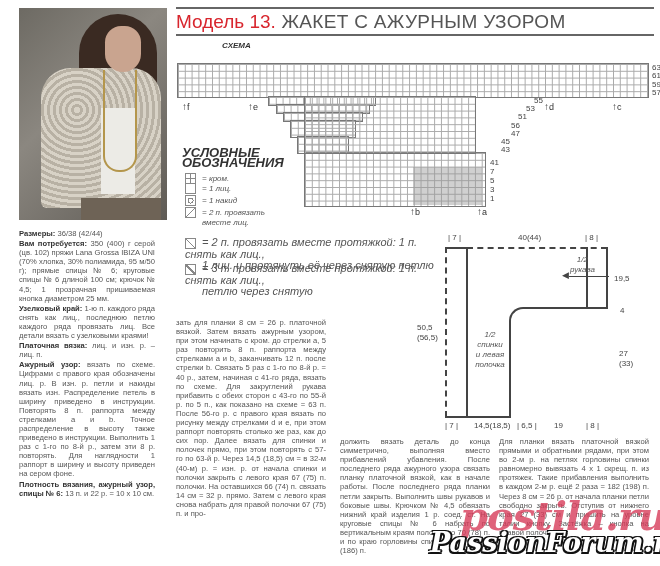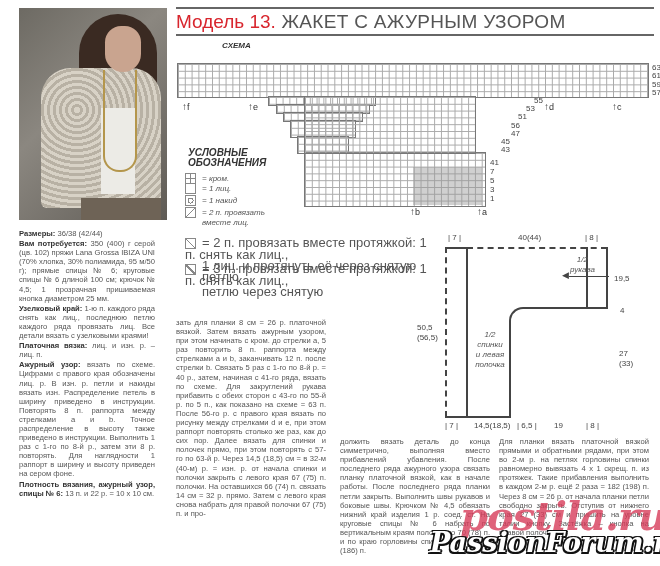--- a/index.html
+++ b/index.html
@@ -25,24 +25,24 @@
   
   .grid { position:absolute; background-color:#fff;
           background-image:linear-gradient(#aaa 1px, transparent 1px), linear-gradient(90deg,#aaa 1px, transparent 1px);
           background-size:6.8px 6.8px; border:1px solid #777; }
   .shade { position:absolute; background:rgba(150,150,150,0.45); }
   .rownum { font-size:8px; color:#444; }
   .arrow { font-size:10px; color:#333; white-space:nowrap; }
   .arrow b { font-weight:normal; font-size:9px; }
 
   
-  .legend-title { left:188px; top:148px; font-size:10px; font-weight:bold; font-style:italic; color:#333; line-height:10px; width:90px; }
+  .legend-title { left:182px; top:148px; font-size:13px; font-weight:bold; font-style:italic; color:#333; line-height:10px; width:90px; }
   .legend-row { font-size:8px; font-style:italic; color:#555; white-space:nowrap; line-height:10px; }
   .sym { display:inline-block; width:9px; height:9px; border:1px solid #888; vertical-align:middle; margin-right:6px; position:relative; background:#fff; }
-  .legend-long { left:185px; width:255px; font-size:13px; color:#555; line-height:11px; }
+  .legend-long { left:185px; width:255px; font-size:11px; font-style:italic; color:#555; line-height:11px; }
 
   
   .dim { font-size:8px; color:#444; white-space:nowrap; }
   .sline { position:absolute; background:#444; }
 
   
   .col { font-size:7.6px; line-height:9.1px; color:#555; text-align:justify; }
   .col p { margin:0 12px 1px 0; }
   .col .h { font-weight:bold; color:#333; }
 

